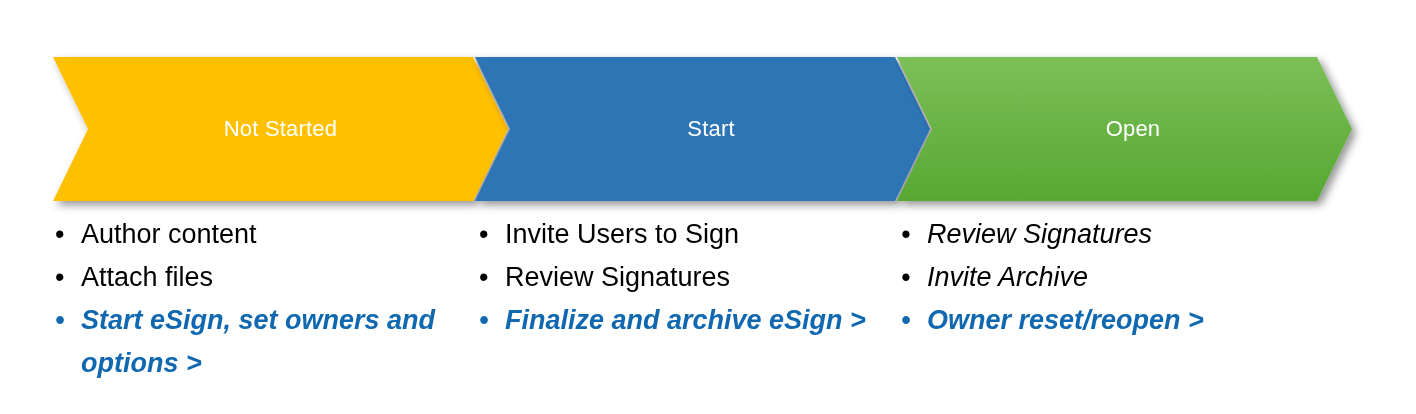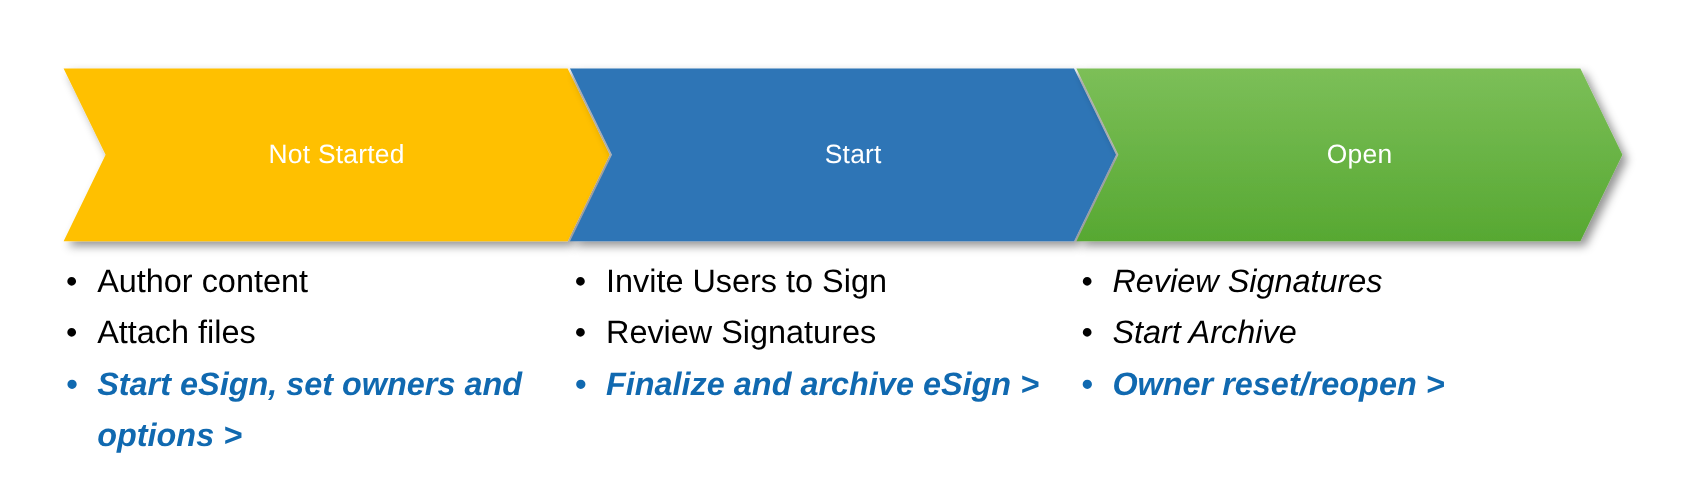--- a/index.html
+++ b/index.html
@@ -172,21 +172,21 @@
         </li>
       </ul>
     </div>
 
     <div class="column col-2">
       <ul class="bullet-list">
         <li class="bullet-item italic">
           <span class="bullet-text">Review Signatures</span>
         </li>
         <li class="bullet-item italic">
-          <span class="bullet-text">Start Archive</span>
+          <span class="bullet-text">Invite Archive</span>
         </li>
         <li class="bullet-item link">
           <span class="bullet-text">Owner reset/reopen &gt;</span>
         </li>
       </ul>
     </div>
 
   </div>
 </div>
 

